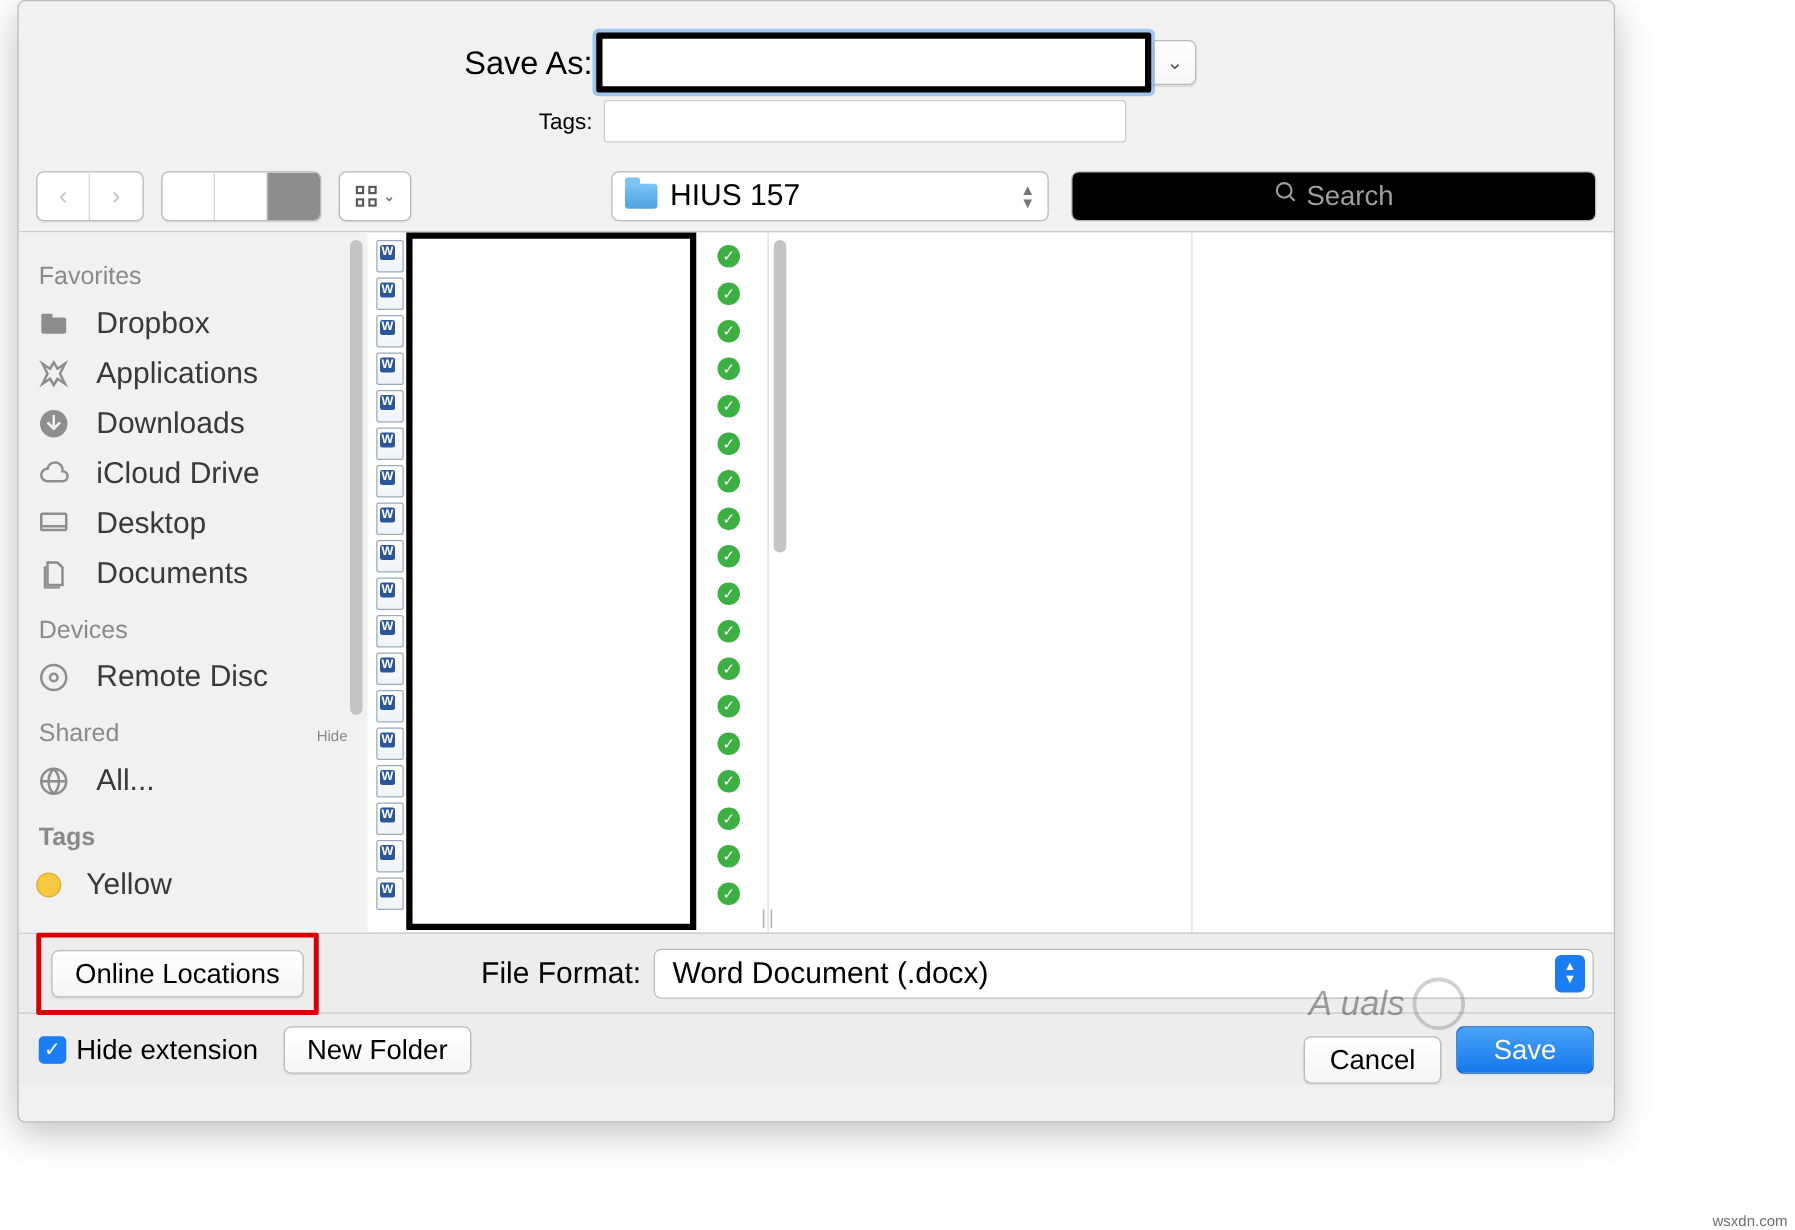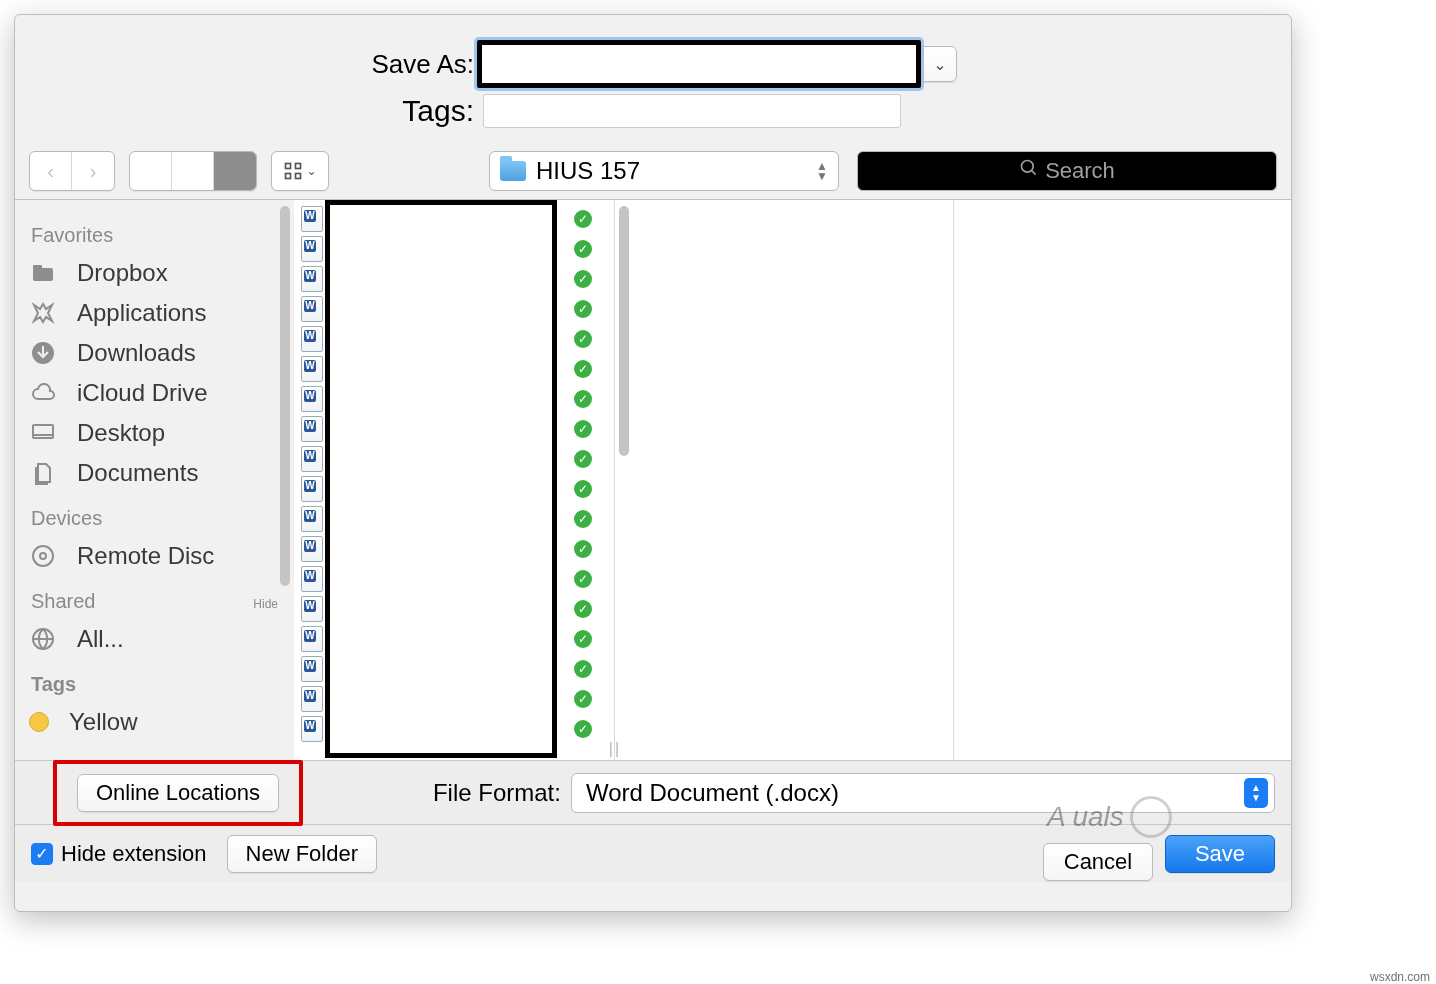--- a/index.html
+++ b/index.html
@@ -1,18 +1,18 @@
 <!DOCTYPE html>
 <html><head>
 <meta charset="utf-8">
 <style>
   * { box-sizing: border-box; margin: 0; padding: 0; font-family: -apple-system, "Helvetica Neue", Arial, sans-serif; }
   html, body { width: 1436px; height: 984px; background: #fff; }
   .dialog {
-    position: absolute; left: 14px; top: 14px; width: 1278px; height: 898px;
+    position: absolute; left: 14px; top: 0; width: 1278px; height: 898px;
     border: 1px solid #bcbcbc; border-radius: 6px; background: #f1f1f1;
     box-shadow: 0 8px 30px rgba(0,0,0,0.25);
     overflow: hidden;
   }
   
   .form-area { padding-top: 24px; padding-bottom: 12px; }
   .form-row { display: flex; align-items: center; height: 50px; margin-bottom: 2px; }
   .form-label {
     width: 462px; text-align: right; font-size: 26px; color: #000;
     padding-right: 3px;
@@ -123,21 +123,21 @@
     border-radius:5px; background:#c4c4c4;
   }
   .col-last { flex:1; position:relative; }
   .resize-handle { position:absolute; bottom:2px; left:-12px; width:24px; color:#b4b4b4; font-size:16px; text-align:center; letter-spacing:2px; }
   
   .midbar {
     display:flex; align-items:center; height: 64px; padding: 0 14px;
     border-top: 1px solid #c8c8c8; background:#ededed;
   }
   .online-wrap {
-    border: 4px solid #d80000; padding: 10px 20px; border-radius:2px; margin-left: 24px; text-align: center;
+    border: 4px solid #d80000; padding: 10px 8px; border-radius:2px; margin-left: 0; text-align: center;
   }
   .btn {
     height:38px; padding:0 18px; font-size:22px; border:1px solid #bbb;
     border-radius:6px; background:linear-gradient(#fff,#f5f5f5);
     box-shadow:0 1px 1px rgba(0,0,0,0.08);
     display:flex; align-items:center;
   }
   .ff-label { font-size:24px; margin-left: 130px; margin-right: 10px; }
   .ff-select {
     flex:1; height:40px; border:1px solid #bbb; border-radius:6px; background:#fff;
@@ -181,21 +181,21 @@
 
   <div class="form-area">
     <div class="form-row">
       <div class="form-label">Save As:</div>
       <div class="save-as-input"></div>
       <div class="expand-btn">
         <span style="font-size:16px;color:#555;">⌄</span>
       </div>
     </div>
     <div class="form-row" style="height:40px;">
-      <div class="form-label" style="font-size:30px;">Tags:</div>
+      <div class="form-label" style="font-size:18px;">Tags:</div>
       <div class="tags-input"></div>
     </div>
   </div>
 
   <div class="toolbar">
     <div class="seg">
       <div class="seg-btn disabled">
           <span>‹</span>
         </div>
       <div class="seg-btn disabled">

